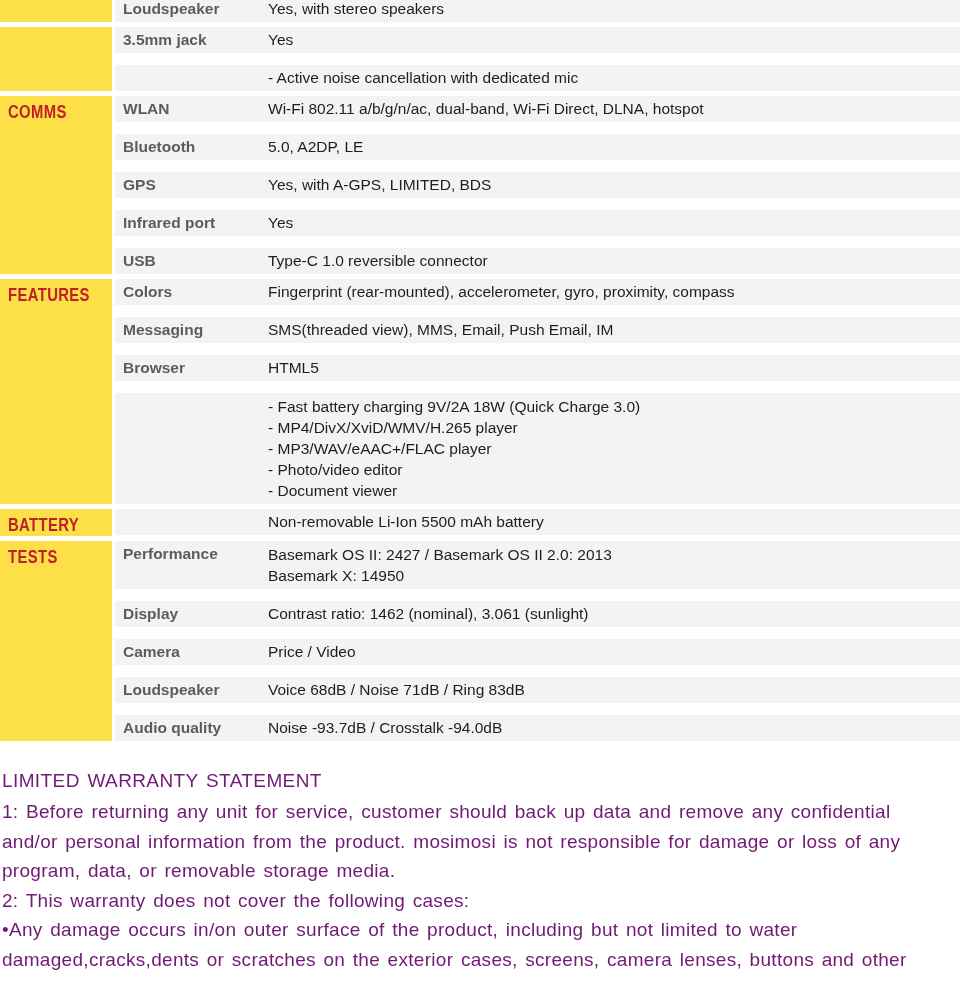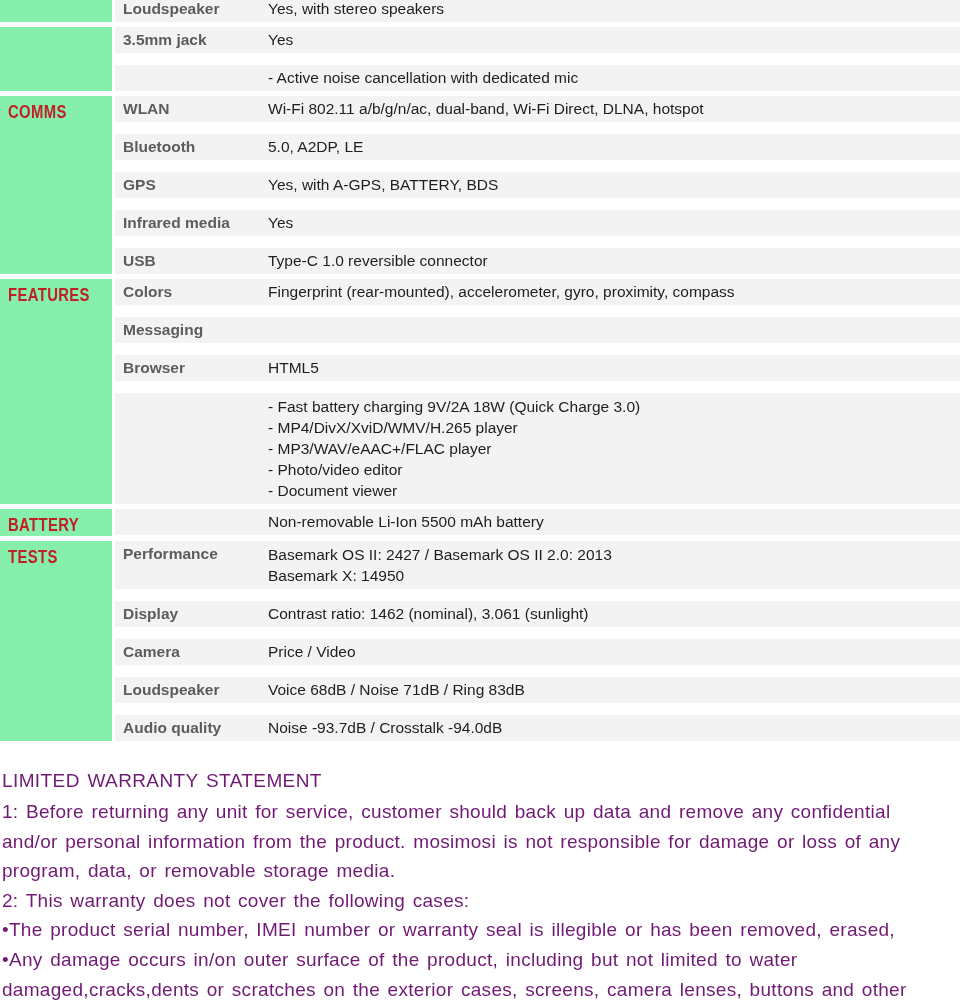--- a/index.html
+++ b/index.html
@@ -1,20 +1,20 @@
 <!DOCTYPE html>
 <html><head>
 <meta charset="utf-8">
 <style>
   * { margin:0; padding:0; box-sizing:border-box; }
   html,body { width:960px; height:1000px; overflow:hidden; background:#ffffff;
               font-family:"Liberation Sans", sans-serif; }
   .spec-table { margin-top:-4px; }
   .group { display:flex; margin-bottom:5px; }
-  .sec-col { width:115px; min-width:115px; background:#86efac;
+  .sec-col { width:115px; min-width:115px; background:#fde047;
              border-right:3px solid #ffffff; padding:5px 0 0 8px; }
   .sec-title { color:#bf2127; font-weight:bold; font-size:19px;
                letter-spacing:0.5px; white-space:nowrap;
                transform:scaleX(0.78); transform-origin:0 0; }
   .grows { flex:1; display:flex; flex-direction:column; }
   .row { display:flex; background:#f3f3f3; }
   .row + .row { margin-top:12px; }
   .cell-label { width:153px; min-width:153px; padding:3px 6px 3px 8px;
                 font-weight:bold; color:#5c5c5c; font-size:15.5px; line-height:20px; }
   .cell-value { flex:1; padding:3px 8px 3px 0; color:#1e1e1e;
@@ -67,44 +67,45 @@
       <div class="row">
         <div class="cell-label">WLAN</div>
         <div class="cell-value">Wi-Fi 802.11 a/b/g/n/ac, dual-band, Wi-Fi Direct, DLNA, hotspot</div>
       </div>
       <div class="row">
         <div class="cell-label">Bluetooth</div>
         <div class="cell-value">5.0, A2DP, LE</div>
       </div>
       <div class="row">
         <div class="cell-label">GPS</div>
-        <div class="cell-value">Yes, with A-GPS, BATTERY, BDS</div>
+        <div class="cell-value">Yes, with A-GPS, LIMITED, BDS</div>
       </div>
       <div class="row">
-        <div class="cell-label">Infrared media</div>
+        <div class="cell-label">Infrared port</div>
         <div class="cell-value">Yes</div>
       </div>
       <div class="row">
         <div class="cell-label">USB</div>
         <div class="cell-value">Type-C 1.0 reversible connector</div>
       </div>
     </div>
   </div>
 
   <div class="group">
     <div class="sec-col">
         <div class="sec-title">FEATURES</div>
       </div>
     <div class="grows">
       <div class="row">
         <div class="cell-label">Colors</div>
         <div class="cell-value">Fingerprint (rear-mounted), accelerometer, gyro, proximity, compass</div>
       </div>
       <div class="row">
         <div class="cell-label">Messaging</div>
+        <div class="cell-value">SMS(threaded view), MMS, Email, Push Email, IM</div>
       </div>
       <div class="row">
         <div class="cell-label">Browser</div>
         <div class="cell-value">HTML5</div>
       </div>
       <div class="row multi">
         <div class="cell-label"></div>
         <div class="cell-value">- Fast battery charging 9V/2A 18W (Quick Charge 3.0)
 - MP4/DivX/XviD/WMV/H.265 player
 - MP3/WAV/eAAC+/FLAC player
@@ -157,17 +158,16 @@
   </div>
 
 </div>
 
 <div class="warranty">
   <div class="warranty-title">LIMITED WARRANTY STATEMENT</div>
   <div class="warranty-line">1: Before returning any unit for service, customer should back up data and remove any confidential</div>
   <div class="warranty-line">and/or personal information from the product. mosimosi is not responsible for damage or loss of any</div>
   <div class="warranty-line">program, data, or removable storage media.</div>
   <div class="warranty-line">2: This warranty does not cover the following cases:</div>
-  <div class="warranty-line">•The product serial number, IMEI number or warranty seal is illegible or has been removed, erased,</div>
   <div class="warranty-line">•Any damage occurs in/on outer surface of the product, including but not limited to water</div>
   <div class="warranty-line">damaged,cracks,dents or scratches on the exterior cases, screens, camera lenses, buttons and other</div>
 
 </div>
 
 </body></html>

